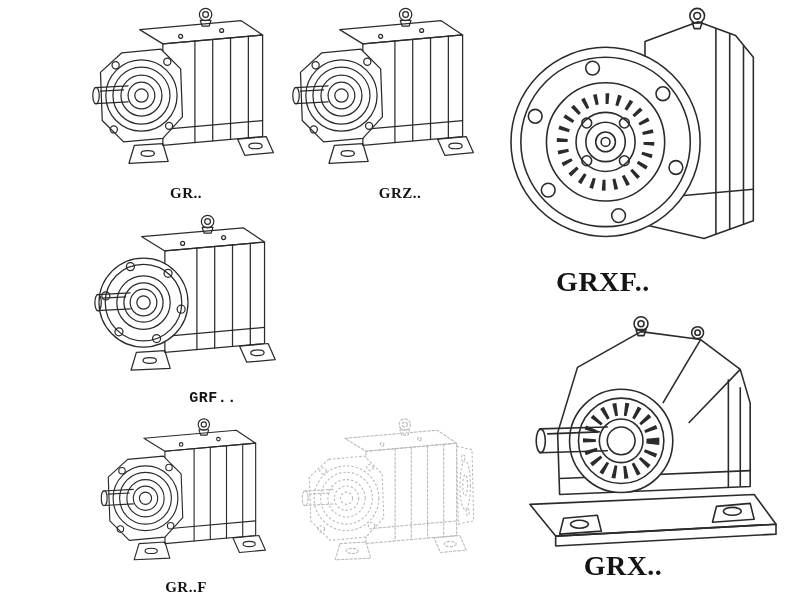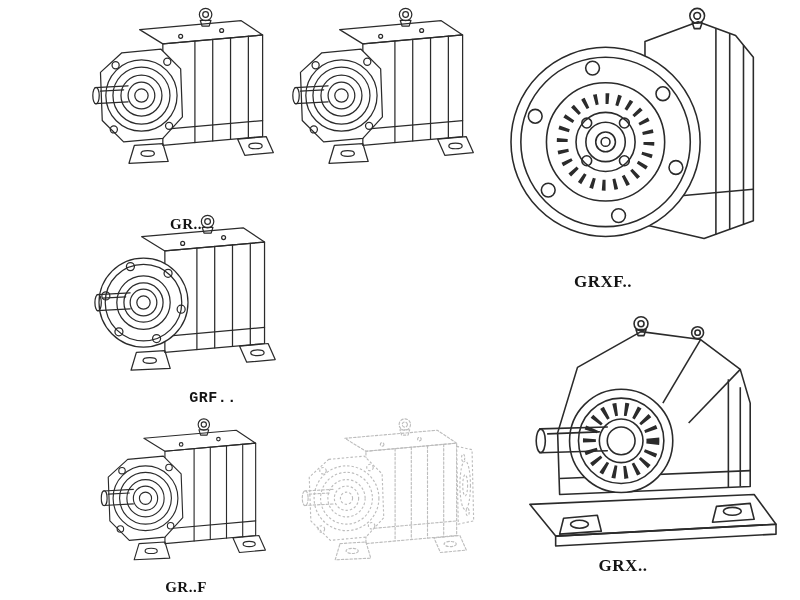--- a/index.html
+++ b/index.html
@@ -7,21 +7,21 @@
     position:relative;width:800px;height:600px;background:var(--bg,#ffffff);
     overflow:hidden;font-family:"Liberation Serif", serif;color:var(--line,#2b2b2b);
   }
   figure.fig{position:absolute;margin:0;display:flex;flex-direction:column;align-items:center;}
   .fig svg.art{display:block;flex:0 0 auto;color:var(--line,#2b2b2b);}
   .fig svg.art.ghost{color:var(--phantom,#c0c0c0);stroke-dasharray:3 2.4;}
   figcaption.cap{
     font-weight:700;letter-spacing:0.5px;color:#141414;
     font-size:15px;line-height:22px;height:22px;text-align:center;width:100%;
   }
-  figcaption.cap.big{font-size:17px;line-height:28px;height:28px;}
+  figcaption.cap.big{font-size:28px;line-height:28px;height:28px;}
   .defs-holder{position:absolute;width:0;height:0;overflow:hidden;}
 </style>
 </head>
 <body>
 
 <div id="page">
 
   <svg class="defs-holder" aria-hidden="true">
     <defs>
       <g id="g-base" fill="none" stroke="currentColor" stroke-width="1.4" stroke-linejoin="round" stroke-linecap="round">
@@ -187,31 +187,32 @@
         <g fill="none" stroke="currentColor" stroke-width="1.6" stroke-linecap="round">
           <line x1="46" y1="146" x2="114" y2="144"></line>
           <line x1="46" y1="170" x2="114" y2="168"></line>
           <ellipse cx="47" cy="158" rx="4.6" ry="11.8"></ellipse>
           <line x1="54" y1="151" x2="106" y2="149"></line>
         </g>
       </symbol>
     </defs>
   </svg>
 
-  <figure class="fig" style="left:88px;top:2px;width:196px;gap:31px;">
+  <figure class="fig" style="left:88px;top:2px;width:196px;">
     <svg class="art" width="196" height="180" viewBox="0 0 220 200">
         <use href="#sym-gr"></use>
       </svg>
     <figcaption class="cap">GR..</figcaption>
   </figure>
 
   <figure class="fig" style="left:288px;top:2px;width:196px;">
     <svg class="art" width="196" height="180" viewBox="0 0 220 200">
         <use href="#sym-gr"></use>
       </svg>
+    <figcaption class="cap" style="transform:translateX(14px)">GRZ..</figcaption>
   </figure>
 
   <figure class="fig" style="left:493px;top:2px;width:300px;">
     <svg class="art" width="300" height="266" viewBox="0 0 300 270">
         <use href="#sym-grxf"></use>
       </svg>
     <figcaption class="cap big" style="transform:translateX(-40px)">GRXF..</figcaption>
   </figure>
 
   <figure class="fig" style="left:88px;top:210px;width:200px;font-family:Liberation Mono, monospace;">

